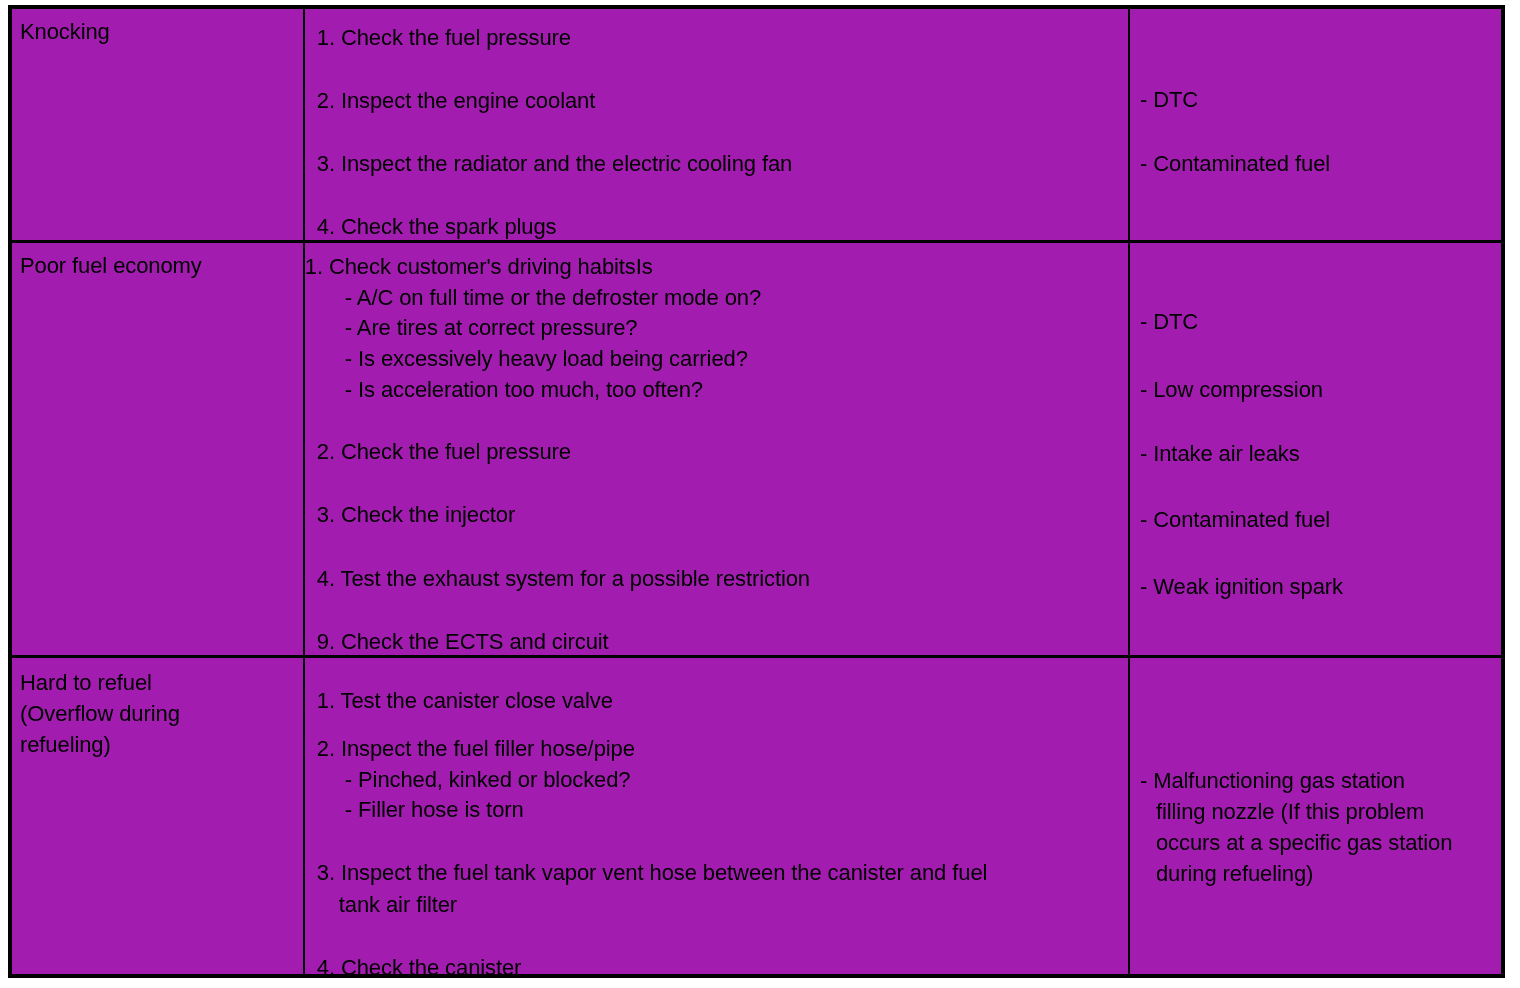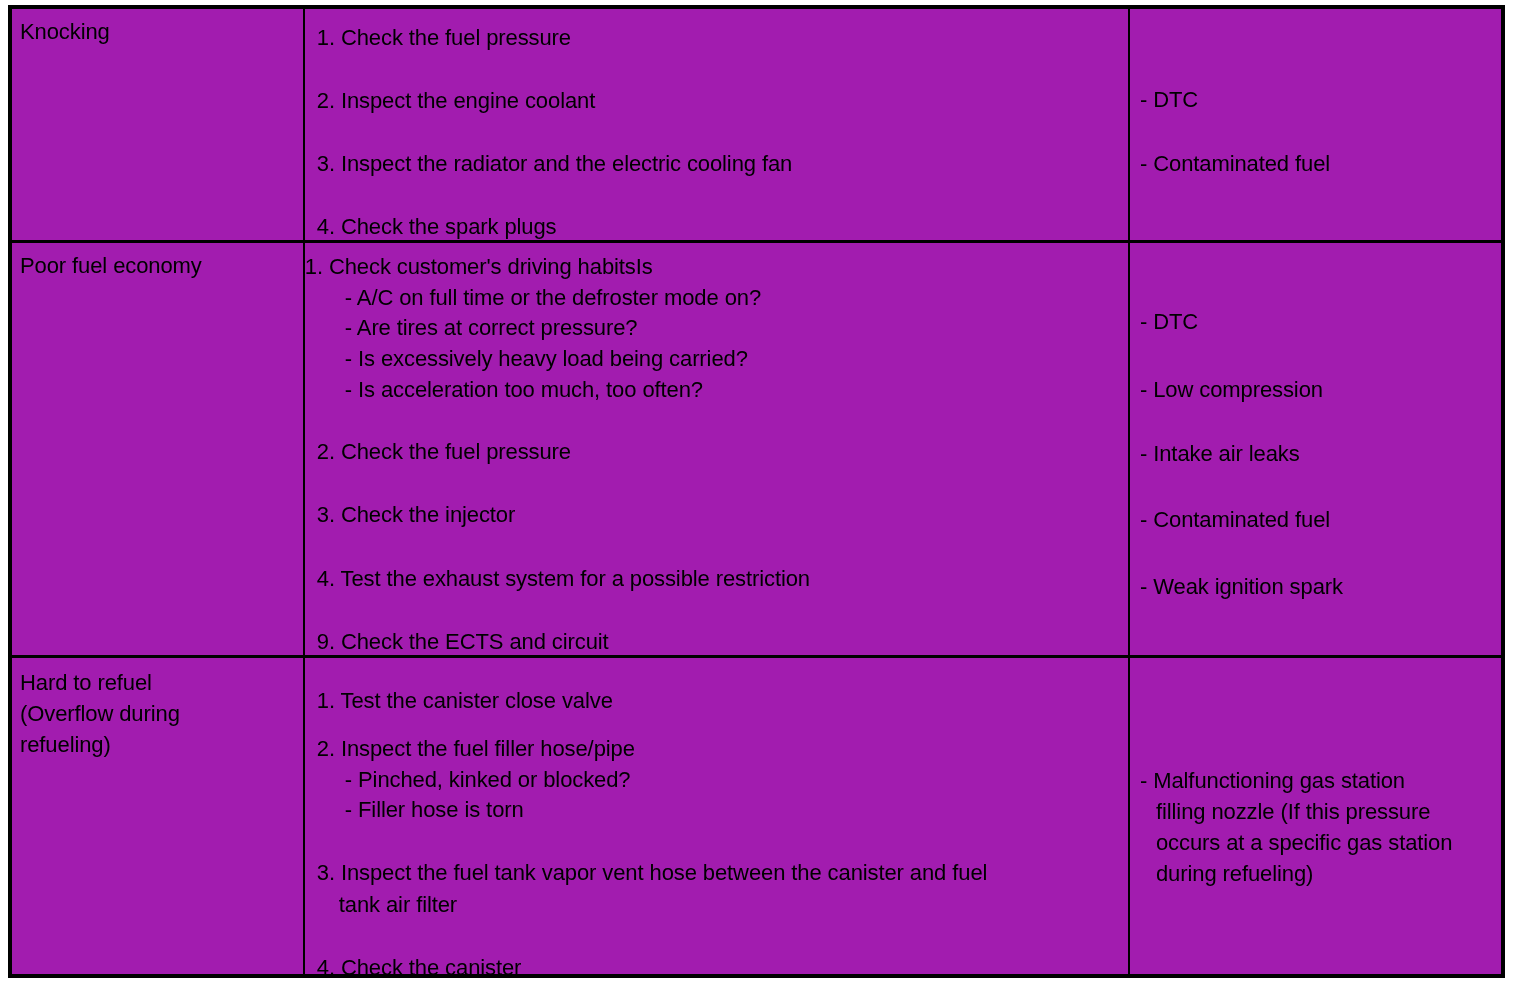--- a/index.html
+++ b/index.html
@@ -152,21 +152,21 @@
               <div class="ln" style="left:40px; top:111px;">- Pinched, kinked or blocked?</div>
               <div class="ln" style="left:40px; top:141px;">- Filler hose is torn</div>
               <div class="ln" style="left:12px; top:204px;">3. Inspect the fuel tank vapor vent hose between the canister and fuel</div>
               <div class="ln" style="left:34px; top:236px;">tank air filter</div>
               <div class="ln" style="left:12px; top:299px;">4. Check the canister</div>
             </div>
           </td>
           <td class="col-prob">
             <div class="cell prob">
               <div class="ln" style="left:10px; top:112px;">- Malfunctioning gas station</div>
-              <div class="ln" style="left:26px; top:143px;">filling nozzle (If this pressure</div>
+              <div class="ln" style="left:26px; top:143px;">filling nozzle (If this problem</div>
               <div class="ln" style="left:26px; top:174px;">occurs at a specific gas station</div>
               <div class="ln" style="left:26px; top:205px;">during refueling)</div>
             </div>
           </td>
         </tr>
 
       </tbody>
     </table>
   </div>
 </div>

